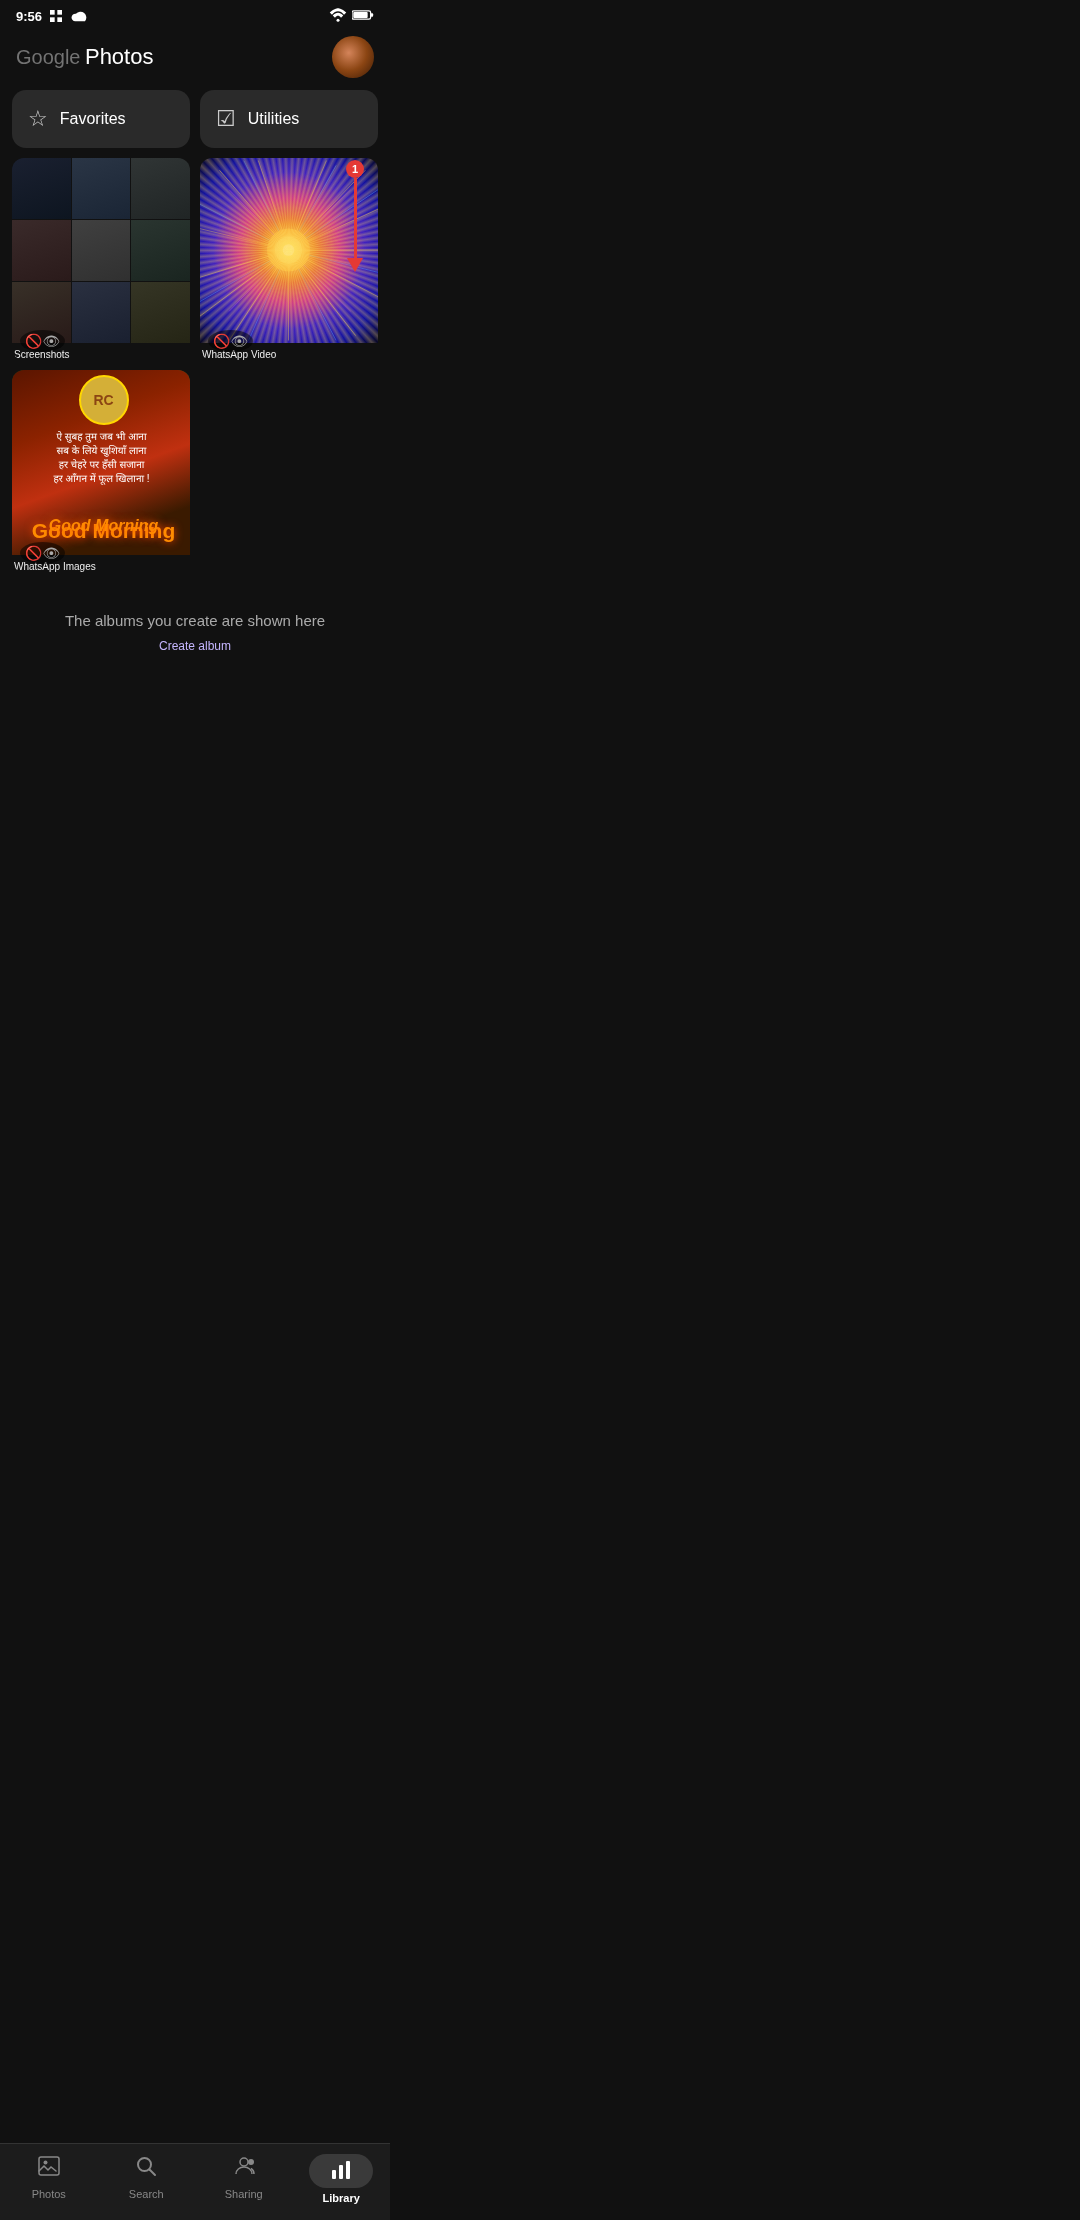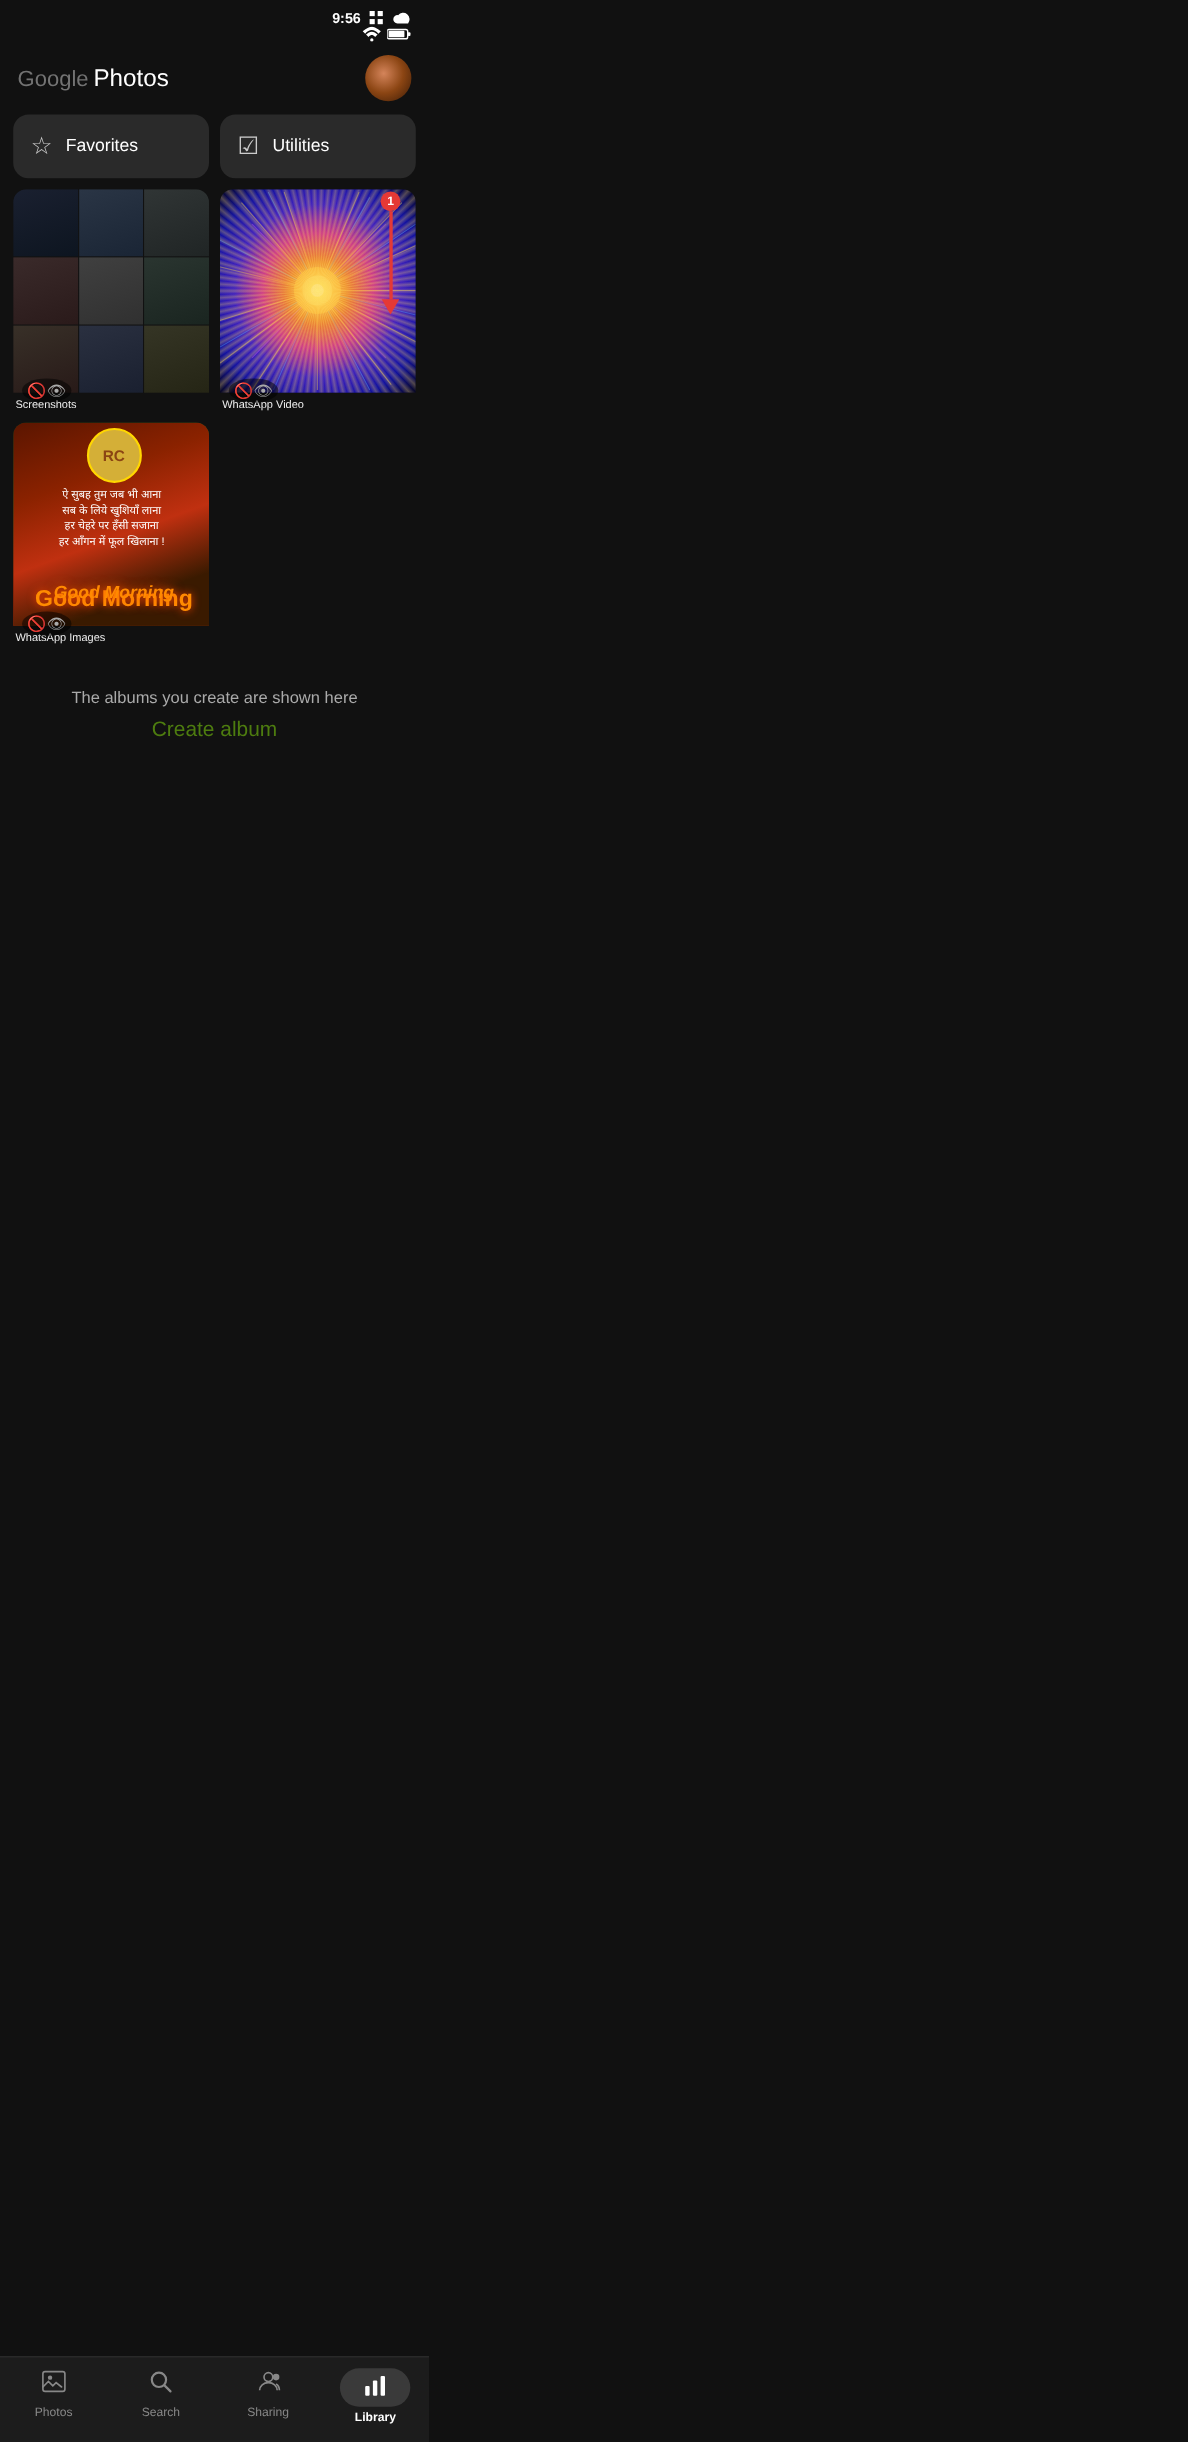--- a/index.html
+++ b/index.html
@@ -10,25 +10,24 @@
       font-family: 'Google Sans', sans-serif;
       width: 390px;
       min-height: 800px;
       overflow-x: hidden;
     }
 
     
     .status-bar {
       display: flex;
       justify-content: space-between;
-      align-items: flex-end;
+      align-items: flex-start;
       padding: 8px 16px 4px;
       font-size: 13px;
       font-weight: 600;
-      flex-direction: column;
     }
     .status-left { display: flex; align-items: center; gap: 6px; }
     .status-right { display: flex; align-items: center; gap: 5px; }
 
     
     .header {
       display: flex;
       justify-content: space-between;
       align-items: center;
       padding: 8px 16px 12px;
@@ -209,22 +208,22 @@
     }
 
     
     .create-section {
       text-align: center;
       padding: 30px 20px 20px;
       color: #aaa;
       font-size: 15px;
     }
     .create-btn {
-      color: #4d7c0f;
-      font-size: 19px;
+      color: #c4b5fd;
+      font-size: 12px;
       margin-top: 10px;
       cursor: pointer;
     }
 
     
     .bottom-nav {
       position: fixed;
       bottom: 0;
       left: 0;
       width: 390px;

